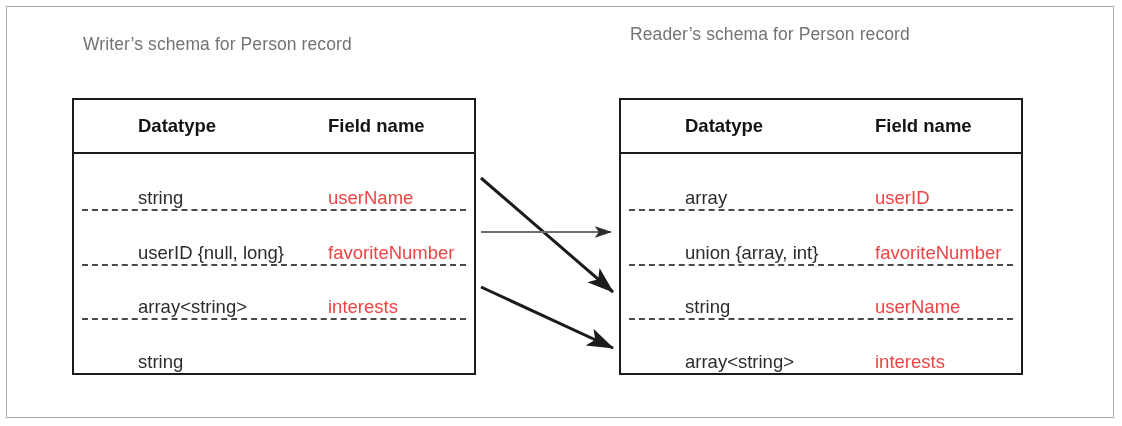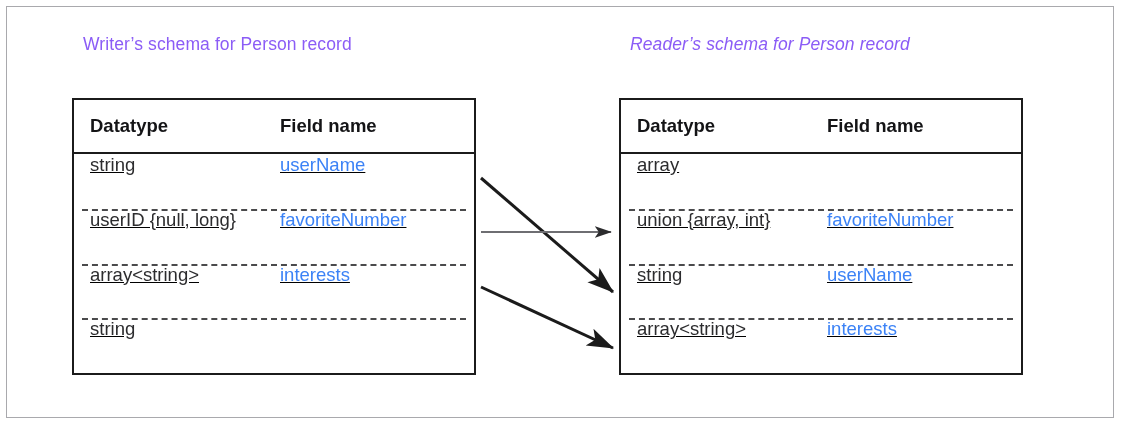--- a/index.html
+++ b/index.html
@@ -23,26 +23,26 @@
     width: 1108px;
     height: 412px;
     border: 1px solid #a9a9ad;
     box-sizing: border-box;
     background: #ffffff;
   }
 
   .schema-title {
     position: absolute;
     font-size: 17.5px;
-    color: #8b5cf6;
+    color: #737373;
     letter-spacing: 0.1px;
     white-space: nowrap;
   }
   #title-writer { left: 83px; top: 34px; }
-  #title-reader { left: 630px; top: 34px; font-style: italic; }
+  #title-reader { left: 630px; top: 24px; }
 
   
   .schema-table {
     position: absolute;
     box-sizing: border-box;
     border: 2.5px solid #1b1b1b;
     background: #ffffff;
     top: 98px;
     height: 277px;
   }
@@ -58,45 +58,45 @@
   }
   .tbody {
     display: flex;
     flex-direction: column;
     height: calc(100% - 54px);
     box-sizing: border-box;
   }
   .trow {
     flex: 1 1 0;
     display: flex;
-    align-items: flex-start;
+    align-items: flex-end;
     box-sizing: border-box;
     position: relative;
-    text-decoration: underline;
   }
   .trow + .trow::before {
     content: "";
     position: absolute;
     left: 8px;
     right: 8px;
     top: 0;
     border-top: 2px dashed #4a4a4c;
   }
   .cell-type {
     width: 206px;
     padding-left: 16px;
     box-sizing: border-box;
     font-size: 18.5px;
     color: #2c2c2e;
     white-space: nowrap;
+    margin-left: 48px;
   }
   .cell-name {
     flex: 1;
     font-size: 18.5px;
-    color: #3b82f6;
+    color: #ef4444;
     white-space: nowrap;
   }
   .thead .cell-type,
   .thead .cell-name {
     font-weight: bold;
     color: #141416;
     font-size: 18.5px;
   }
 
   
@@ -145,20 +145,21 @@
   </div>
 
   <div class="schema-table" id="table-reader">
     <div class="thead">
       <div class="cell-type">Datatype</div>
       <div class="cell-name">Field name</div>
     </div>
     <div class="tbody">
       <div class="trow">
         <div class="cell-type">array</div>
+        <div class="cell-name">userID</div>
       </div>
       <div class="trow">
         <div class="cell-type">union {array, int}</div>
         <div class="cell-name">favoriteNumber</div>
       </div>
       <div class="trow">
         <div class="cell-type">string</div>
         <div class="cell-name">userName</div>
       </div>
       <div class="trow">

